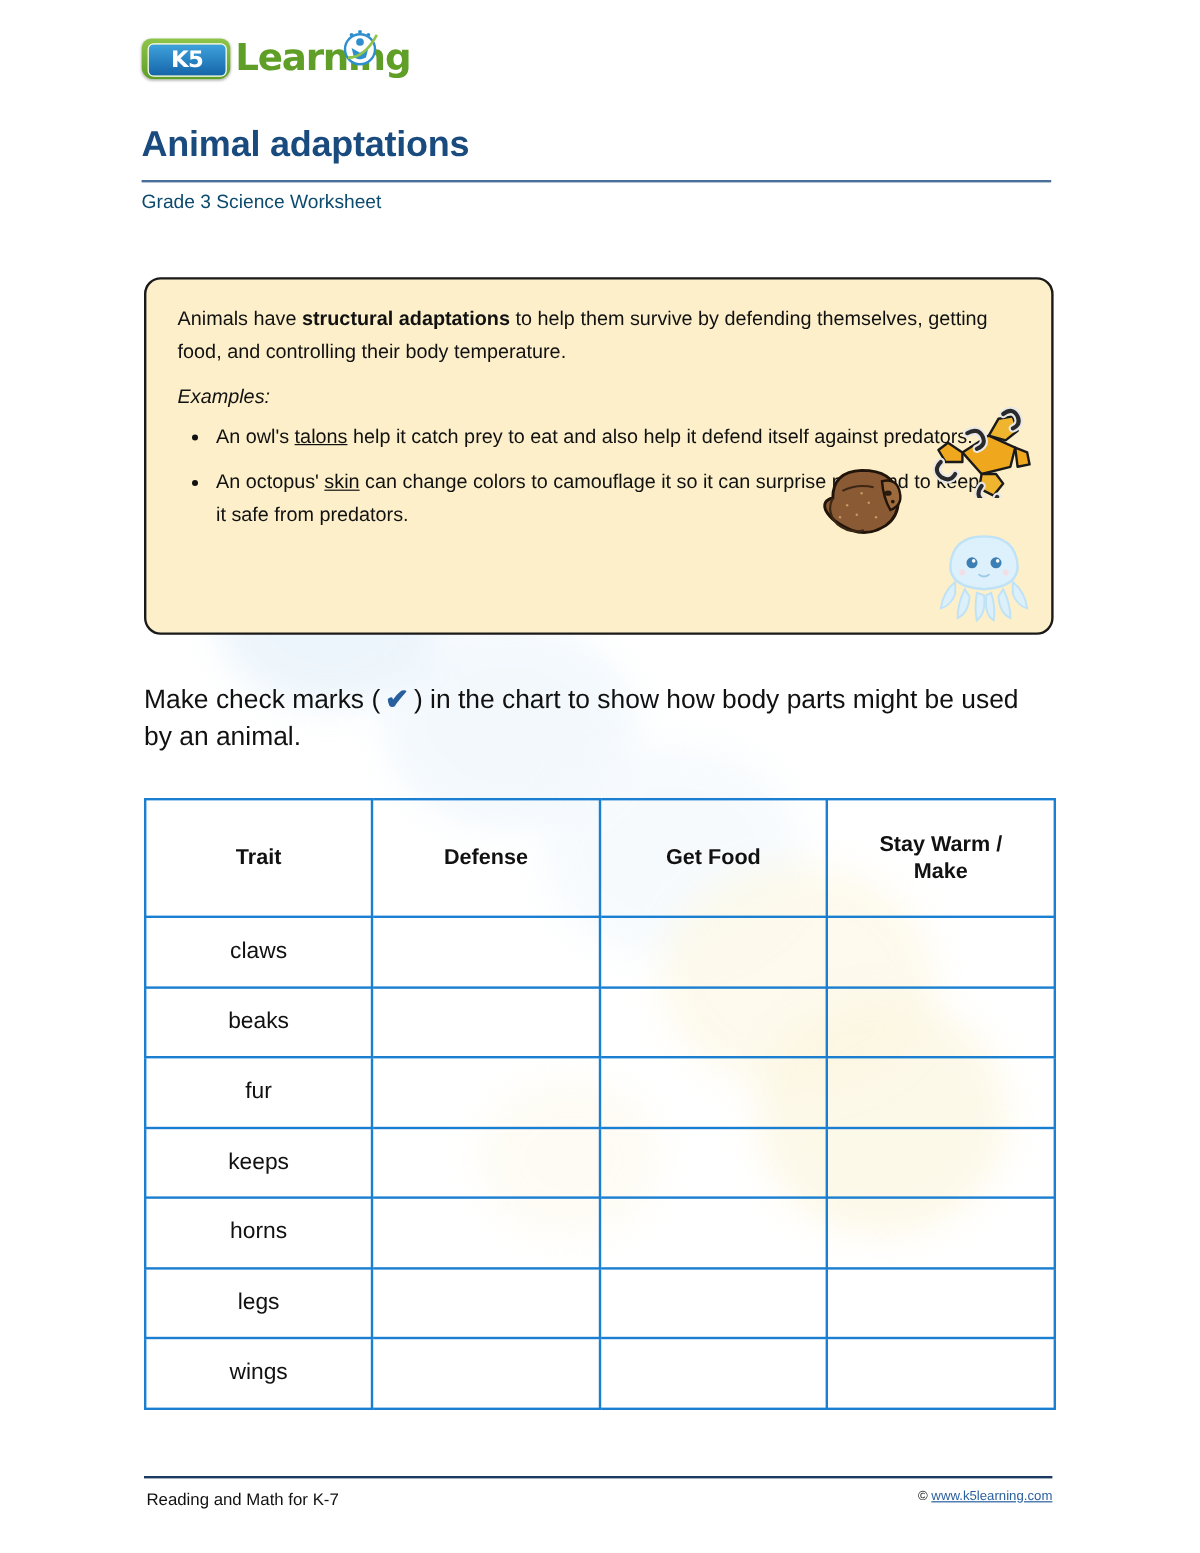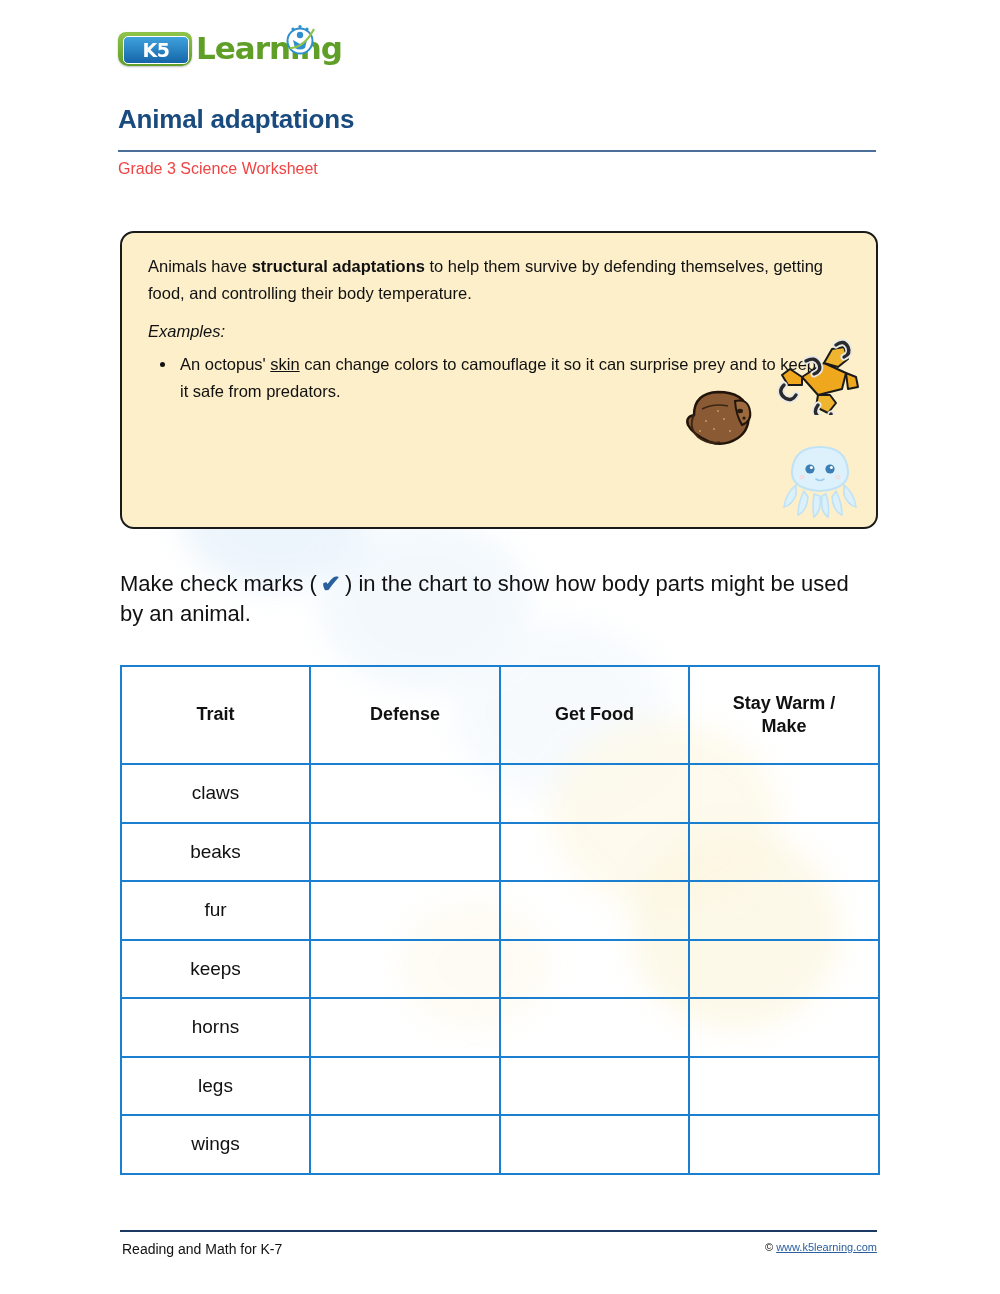--- a/index.html
+++ b/index.html
@@ -98,39 +98,39 @@
     position: absolute;
     left: 166px; top: -4px;
     width: 34px; height: 34px;
   }
 
   
   .title {
     position: absolute;
     left: 118px;
     top: 104px;
-    font-size: 26px;
+    font-size: 30px;
     font-weight: bold;
     color: #1a4b7e;
     letter-spacing: -0.2px;
   }
   .title-rule {
     position: absolute;
     left: 118px;
     top: 150px;
     width: 758px;
     height: 2px;
     background: #4a6f9a;
   }
   .subtitle {
     position: absolute;
     left: 118px;
     top: 160px;
     font-size: 16px;
-    color: #ef4444;
+    color: #0c4a6e;
   }
 
   
   .infobox {
     position: absolute;
     left: 120px;
     top: 231px;
     width: 758px;
     height: 298px;
     background: #fcefc9;
@@ -319,20 +319,23 @@
     <div class="title-rule"></div>
     <div class="subtitle">Grade 3 Science Worksheet</div>
 
     <div class="infobox">
       <div class="infobox-inner">
         <p class="ib-intro"><span>Animals have </span><span class="b">structural adaptations</span><span> to help them survive by defending themselves, getting food, and controlling their body temperature.</span></p>
 
         <p class="ib-examples">Examples:</p>
 
         <ul class="ib-list">
+          <li>
+            <span class="ib-bullet"></span><span>An owl's </span><span class="u">talons</span><span> help it catch prey to eat and also help it defend itself against predators.</span>
+          </li>
           <li>
             <span class="ib-bullet"></span><span>An octopus' </span><span class="u">skin</span><span> can change colors to camouflage it so it can surprise prey and to keep it safe from predators.</span>
           </li>
         </ul>
       </div>
 
       <svg class="talon" viewBox="0 0 88 82">
         <g stroke="#1a1a1a" stroke-width="2" stroke-linejoin="round">
           <path d="M30 44 L52 30 L74 40 L70 56 L46 62 Z" fill="#efa81e"></path>
           <path d="M52 30 L60 16 L72 14 L76 26 L66 34 Z" fill="#f0b52e"></path>

